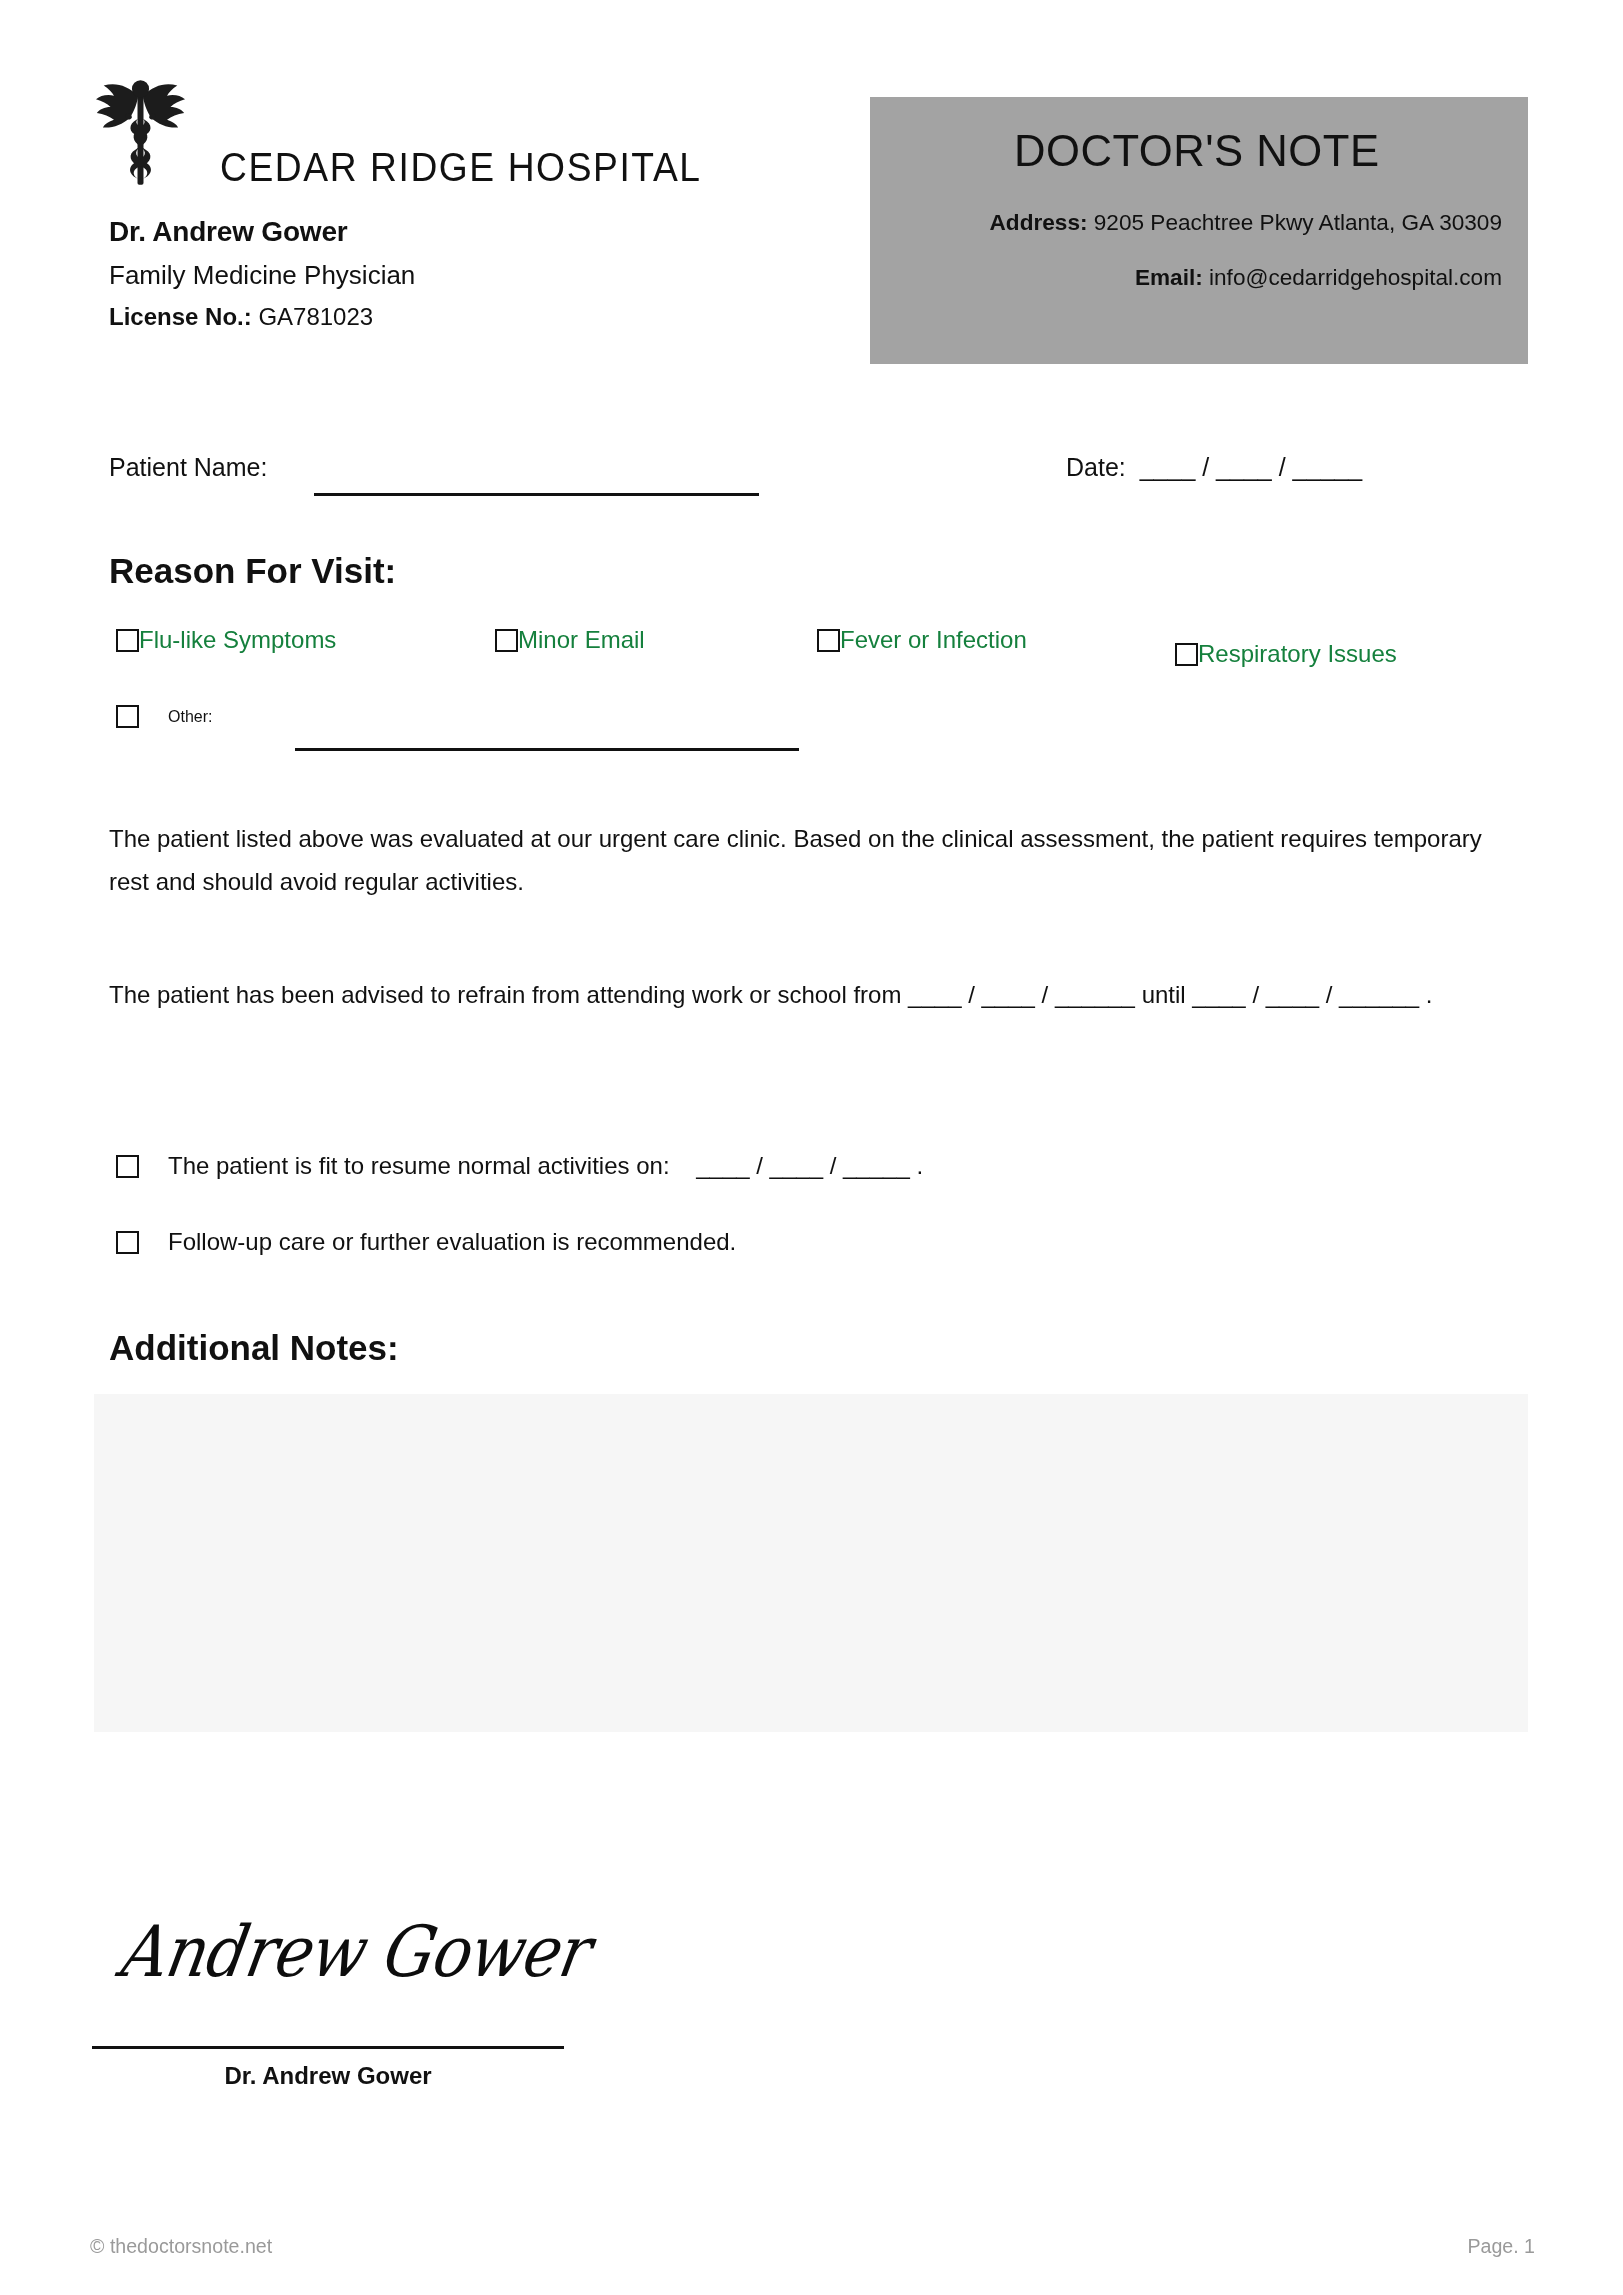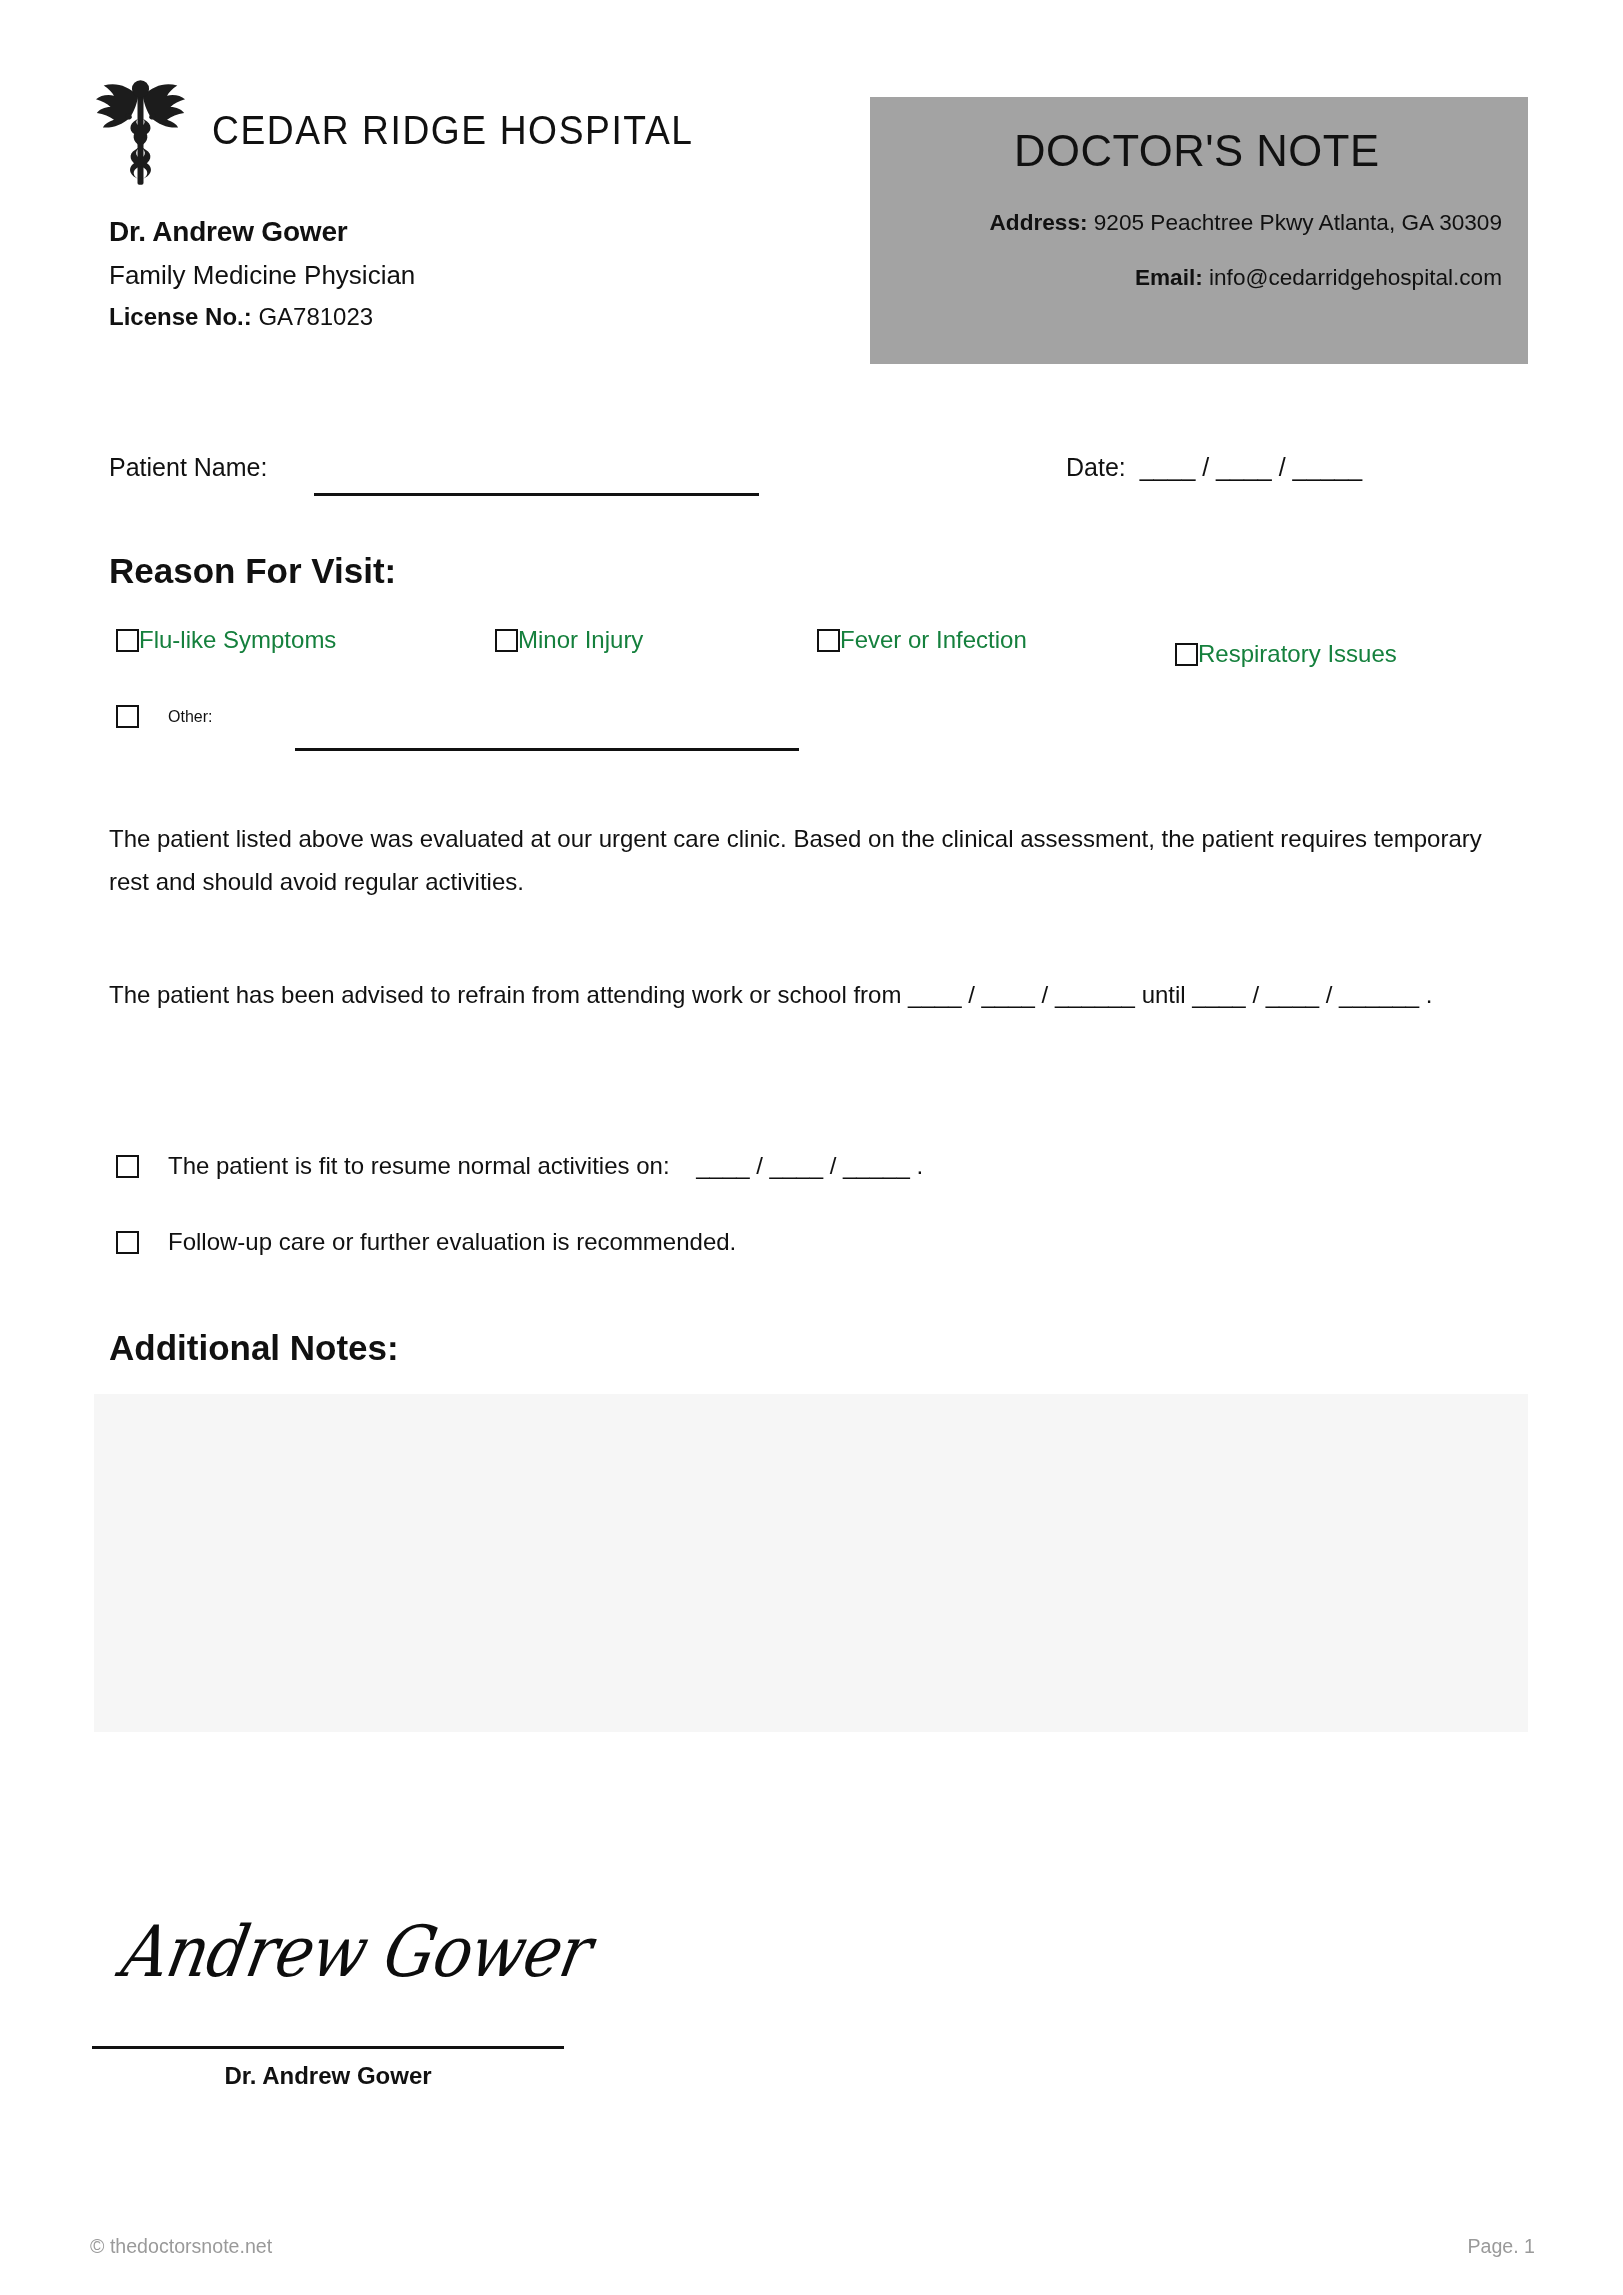--- a/index.html
+++ b/index.html
@@ -18,22 +18,22 @@
     background: #ffffff;
     overflow: hidden;
   }
 
   
   .logo-block {
     position: absolute;
     left: 90px;
     top: 70px;
     display: flex;
-    align-items: center;
-    gap: 21px;
+    align-items: flex-end;
+    gap: 29px;
   }
   .caduceus {
     width: 101px;
     height: 120px;
     display: block;
   }
   .hospital-name {
     font-size: 40px;
     letter-spacing: 1.7px;
     color: #111111;
@@ -337,21 +337,21 @@
 
   <div class="section-heading h-reason">Reason For Visit:</div>
 
   <div class="reason-opts">
     <div class="opt opt-0">
       <span class="checkbox"></span>
       <span>Flu-like Symptoms</span>
     </div>
     <div class="opt opt-1">
       <span class="checkbox"></span>
-      <span>Minor Injury</span>
+      <span>Minor Email</span>
     </div>
     <div class="opt opt-2">
       <span class="checkbox"></span>
       <span>Fever or Infection</span>
     </div>
     <div class="opt opt-3">
       <span class="checkbox"></span>
       <span>Respiratory Issues</span>
     </div>
   </div>

